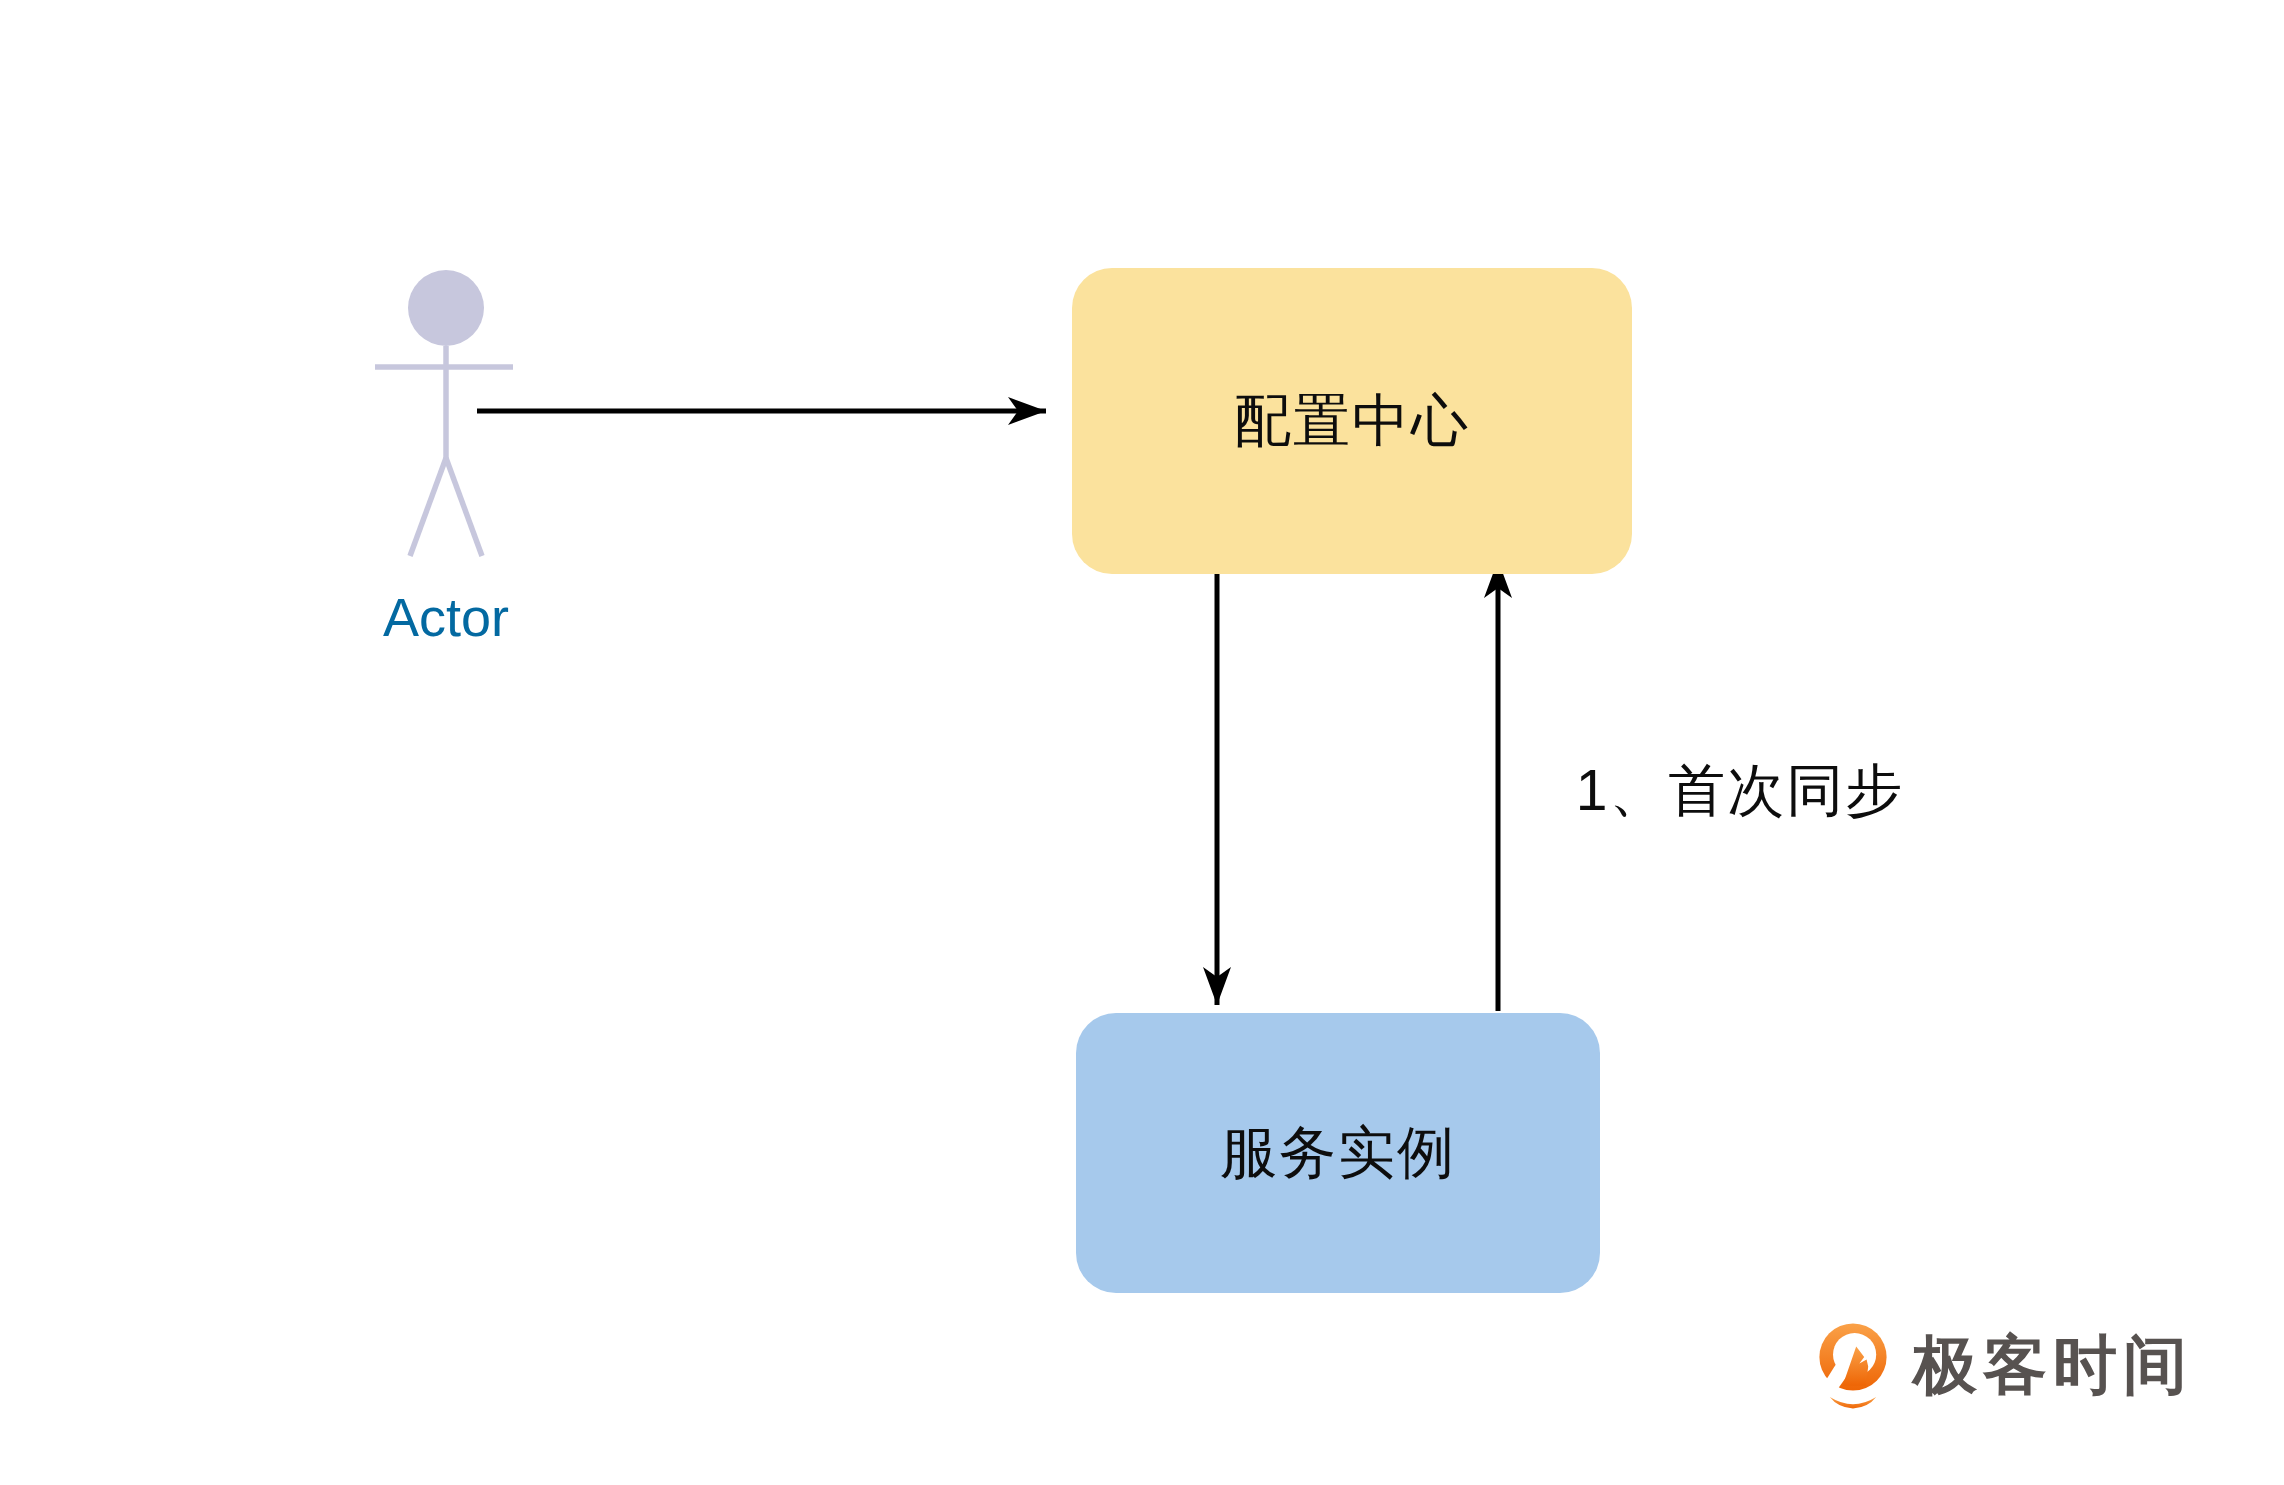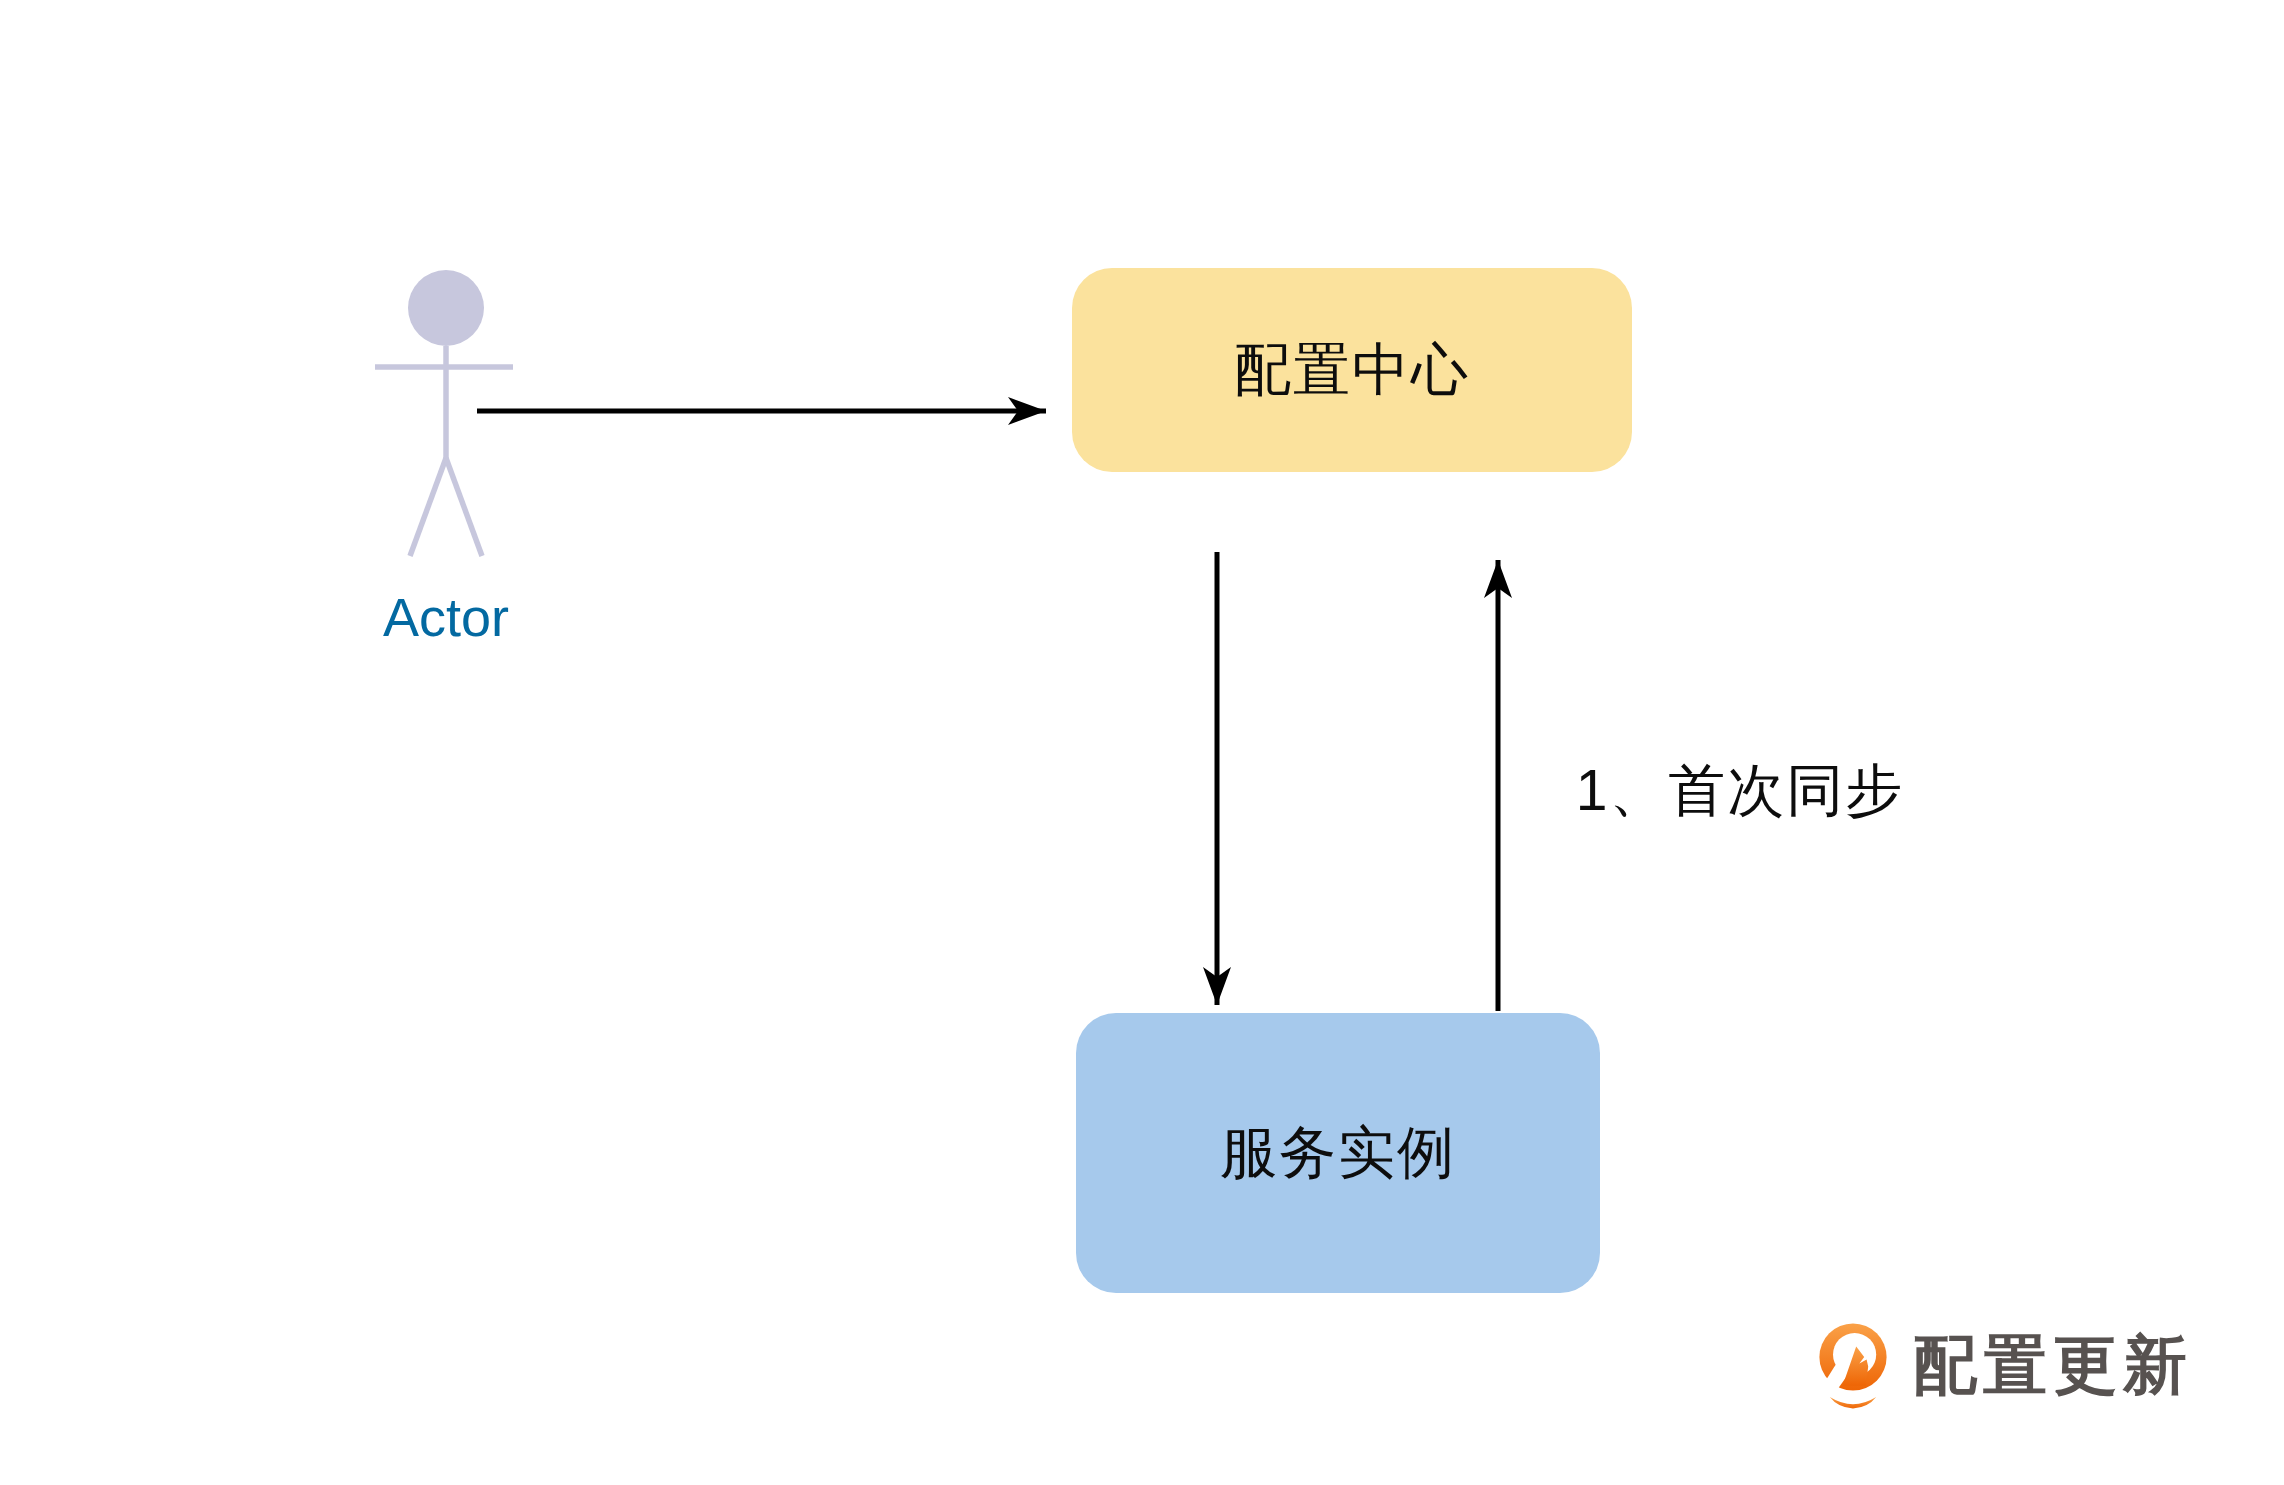--- a/index.html
+++ b/index.html
@@ -33,21 +33,21 @@
     letter-spacing:2px;
     white-space:nowrap;
   }
   .actor-label{
     position:absolute;
     left:296px;top:586px;width:300px;
     text-align:center;
     font-size:54px;
     color:#0369a1;
   }
-  #node-config{left:1072px;top:268px;width:560px;height:204px;}
+  #node-config{left:1072px;top:268px;width:560px;height:306px;}
   #node-service{left:1076px;top:1013px;width:524px;height:280px;}
   #lbl-edge2{left:521px;top:280px;}
   #lbl-edge3{left:638px;top:753px;}
   #lbl-edge1{left:1420px;top:753px;}
   #logo{
     position:absolute;
     left:1813px;top:1320px;
     display:flex;align-items:center;gap:20px;
   }
   #logo-text{
@@ -105,16 +105,16 @@
           <stop offset="0%" stop-color="#FAA148"></stop>
           <stop offset="100%" stop-color="#EE6505"></stop>
         </linearGradient>
       </defs>
       <circle cx="50" cy="46" r="42" fill="url(#logo-grad)"></circle>
       <circle cx="52" cy="43" r="27" fill="#ffffff"></circle>
       <polygon points="8,88 35,45 50,59 26,93" fill="#ffffff"></polygon>
       <path d="M37,82 L54,33 L64,46 L58,54 L67,49 L69,58 L66,82 Z" fill="url(#logo-grad)"></path>
       <path d="M21,96 Q50,114 79,96 Q69,109 50,110.5 Q31,109 21,96 Z" fill="url(#logo-grad)"></path>
     </svg>
-    <span id="logo-text" style="color: rgb(87, 82, 80);">配置更新</span>
+    <span id="logo-text" style="color: rgb(87, 82, 80);">极客时间</span>
   </div>
 
 </div>
 
 </body></html>

